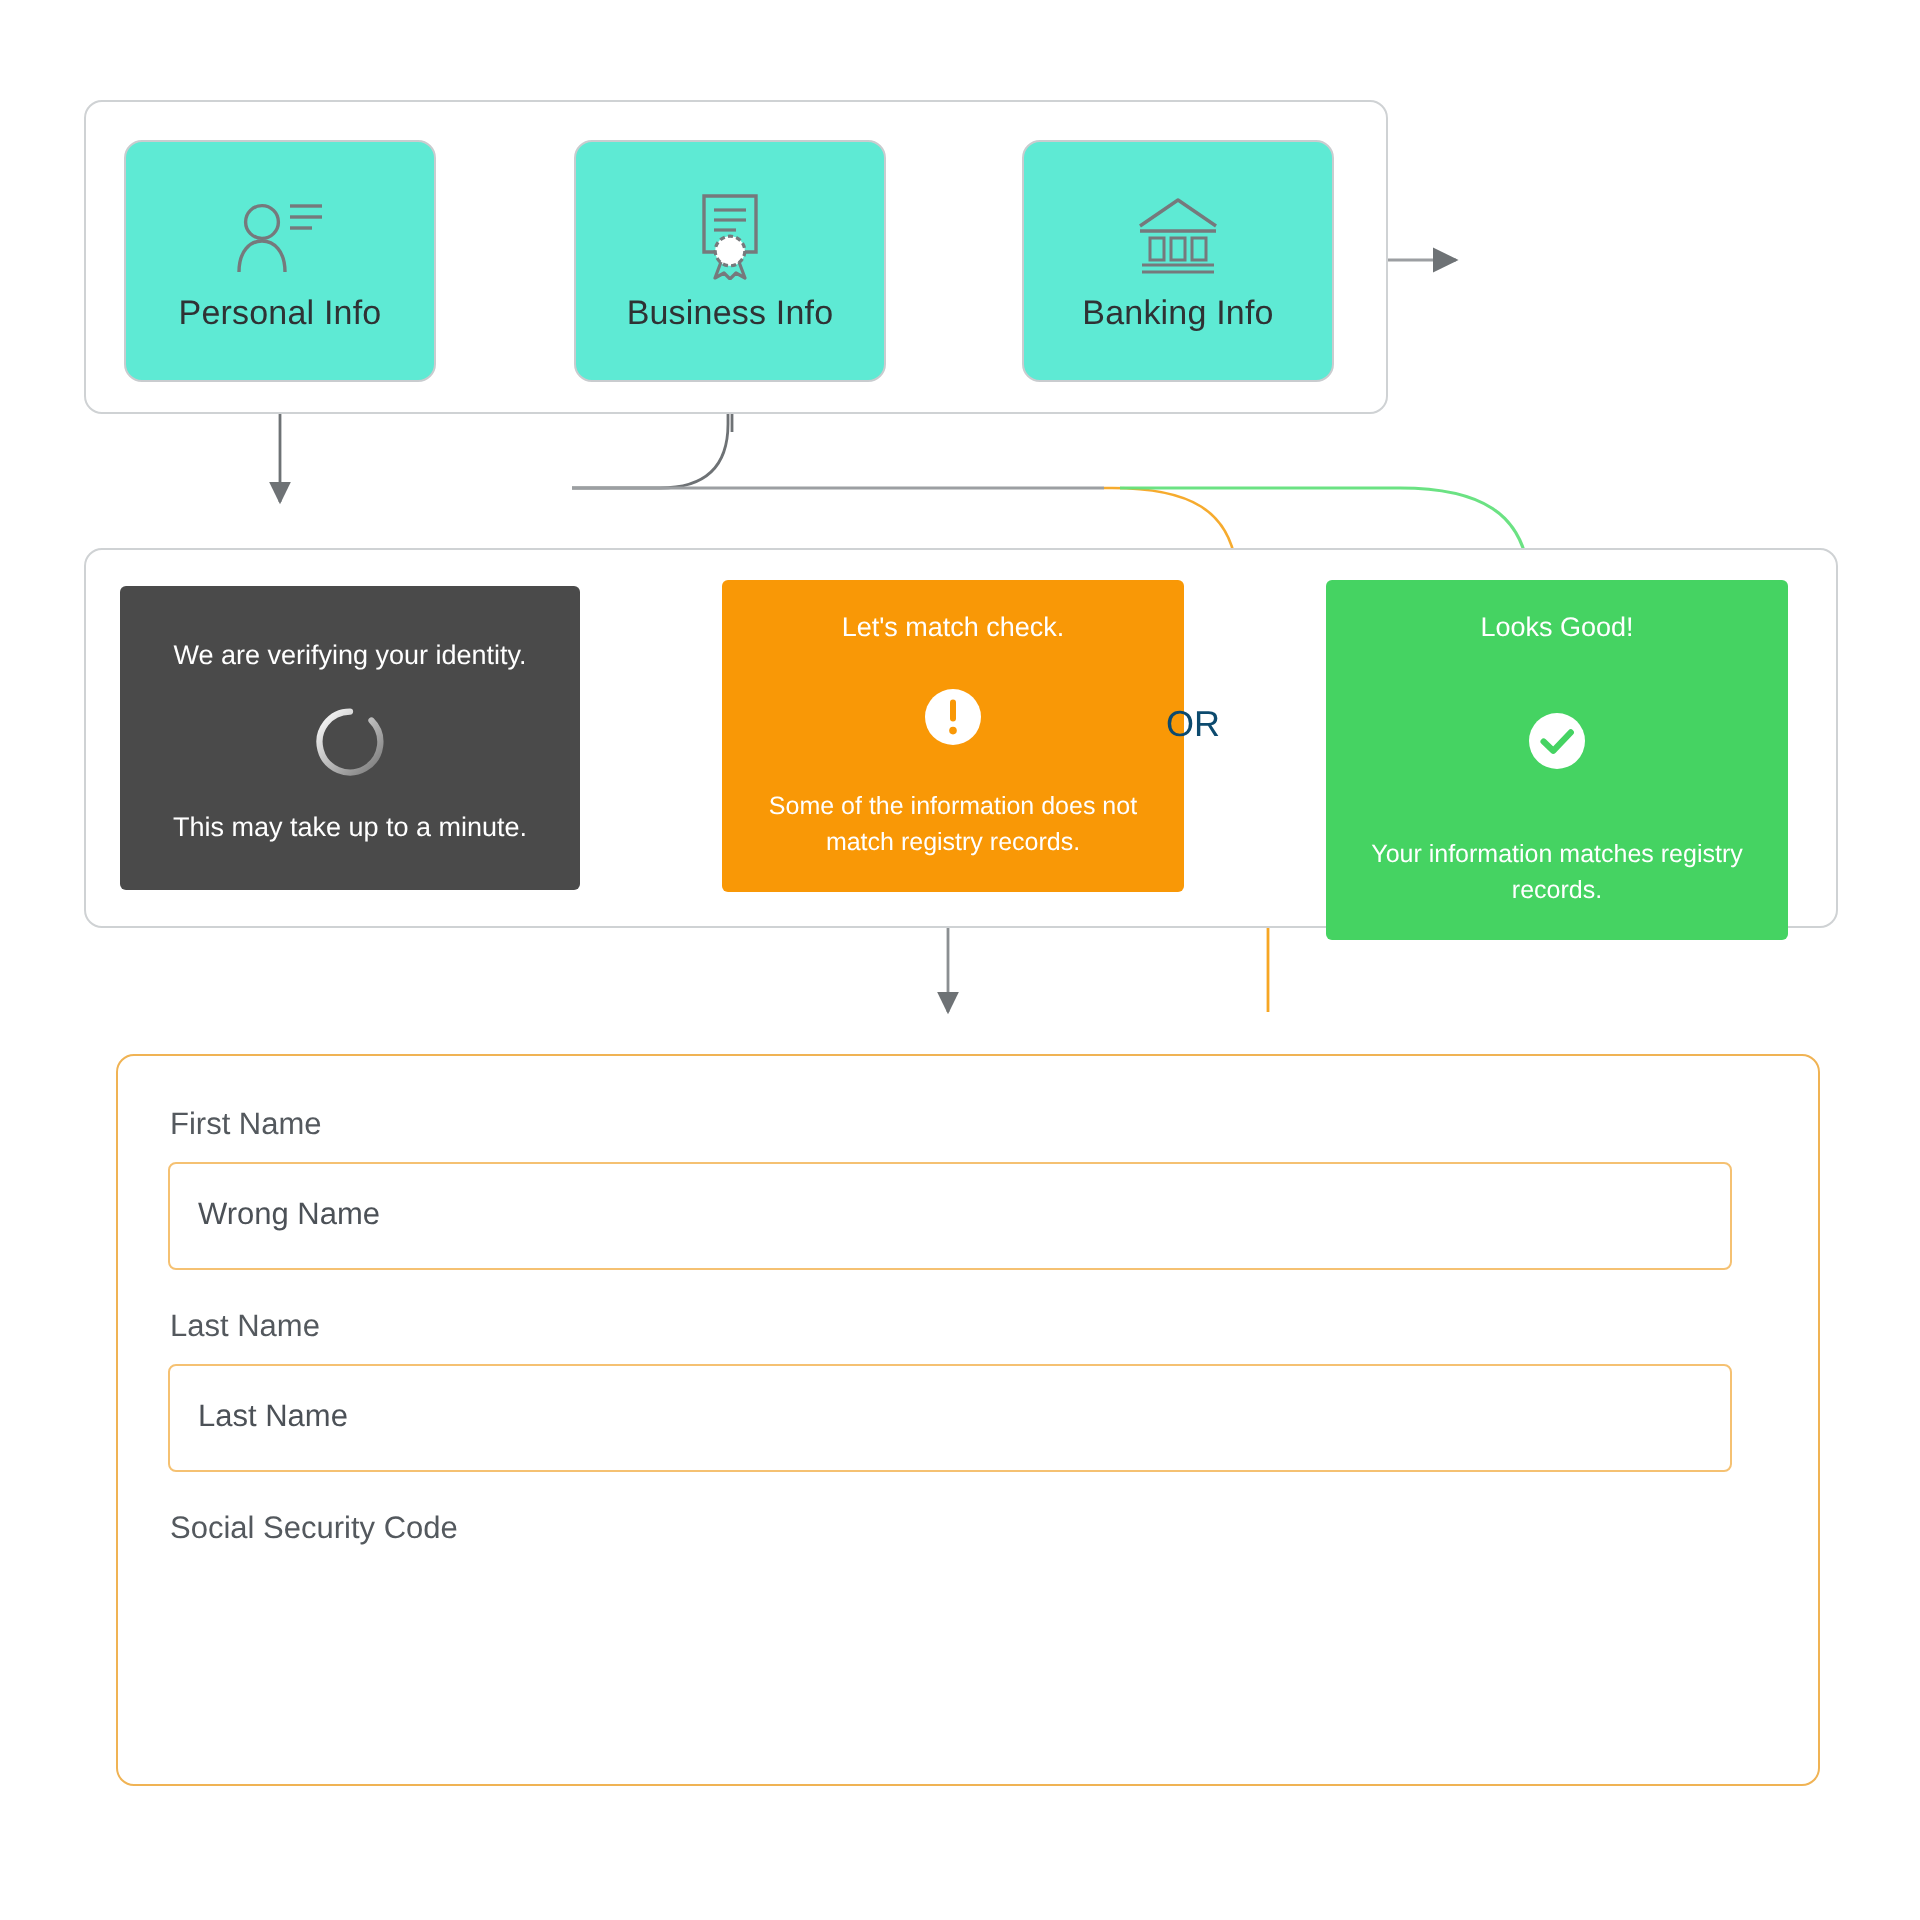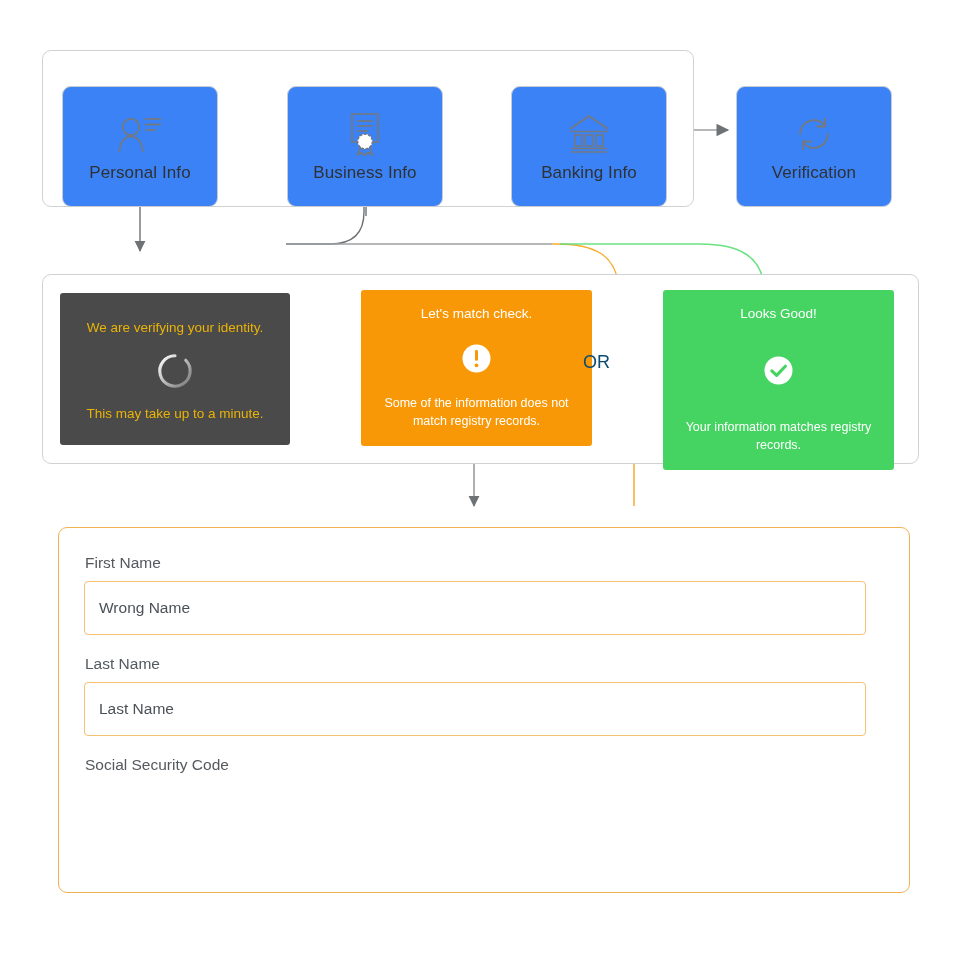--- a/index.html
+++ b/index.html
@@ -16,24 +16,24 @@
   #wires { position: absolute; left: 0; top: 0; width: 960px; height: 960px; pointer-events: none; }
 
   
   .steps-panel {
     position: absolute; left: 42px; top: 50px;
     width: 652px; height: 157px;
     border: 1px solid #cfd2d4; border-radius: 9px;
     background: #ffffff;
   }
   .step-card {
-    position: absolute; top: 86px;
+    position: absolute; top: 70px;
     width: 156px; height: 121px;
     border: 1px solid #c9cccf; border-radius: 9px;
-    background: #3b82f6;
+    background: #5eead4;
     display: flex; flex-direction: column;
     align-items: center; justify-content: center;
   }
   .step-card .ico { height: 46px; display: flex; align-items: center; justify-content: center; margin-bottom: 6px; }
   .step-card .lbl {
     font-size: 17px; color: #2f3234; letter-spacing: .1px;
   }
   #step-personal     { left: 62px; }
   #step-business     { left: 287px; }
   #step-banking      { left: 511px; }
@@ -54,21 +54,21 @@
     display: flex; flex-direction: column;
     align-items: center; justify-content: center;
   }
   #card-verifying {
     left: 60px; top: 293px;
     width: 230px; height: 152px;
     background: #4a4a4a;
     justify-content: space-between;
     padding: 26px 12px 22px;
   }
-  #card-verifying .t1, #card-verifying .t2 { font-size: 13.5px; line-height: 1.3; color: #eab308; }
+  #card-verifying .t1, #card-verifying .t2 { font-size: 13.5px; line-height: 1.3; color: #ffffff; }
   .spinner { width: 38px; height: 38px; }
 
   #card-warning {
     left: 361px; top: 290px;
     width: 231px; height: 156px;
     background: #F99806;
     padding: 16px 14px;
     justify-content: space-between;
   }
   #card-success {
@@ -183,31 +183,20 @@
         <line x1="13" y1="9" x2="29" y2="9" stroke="#76797c" stroke-width="1.6"></line>
         <line x1="13" y1="14" x2="29" y2="14" stroke="#76797c" stroke-width="1.6"></line>
         <line x1="13" y1="19" x2="24" y2="19" stroke="#76797c" stroke-width="1.6"></line>
         <circle cx="21" cy="29.5" r="7.4" fill="#ffffff" stroke="#76797c" stroke-width="1.6" stroke-dasharray="2.6 1.6"></circle>
         <path d="M16.5,35 L13.5,43 L18,40.5 L21,43.5 L24,40.5 L28.5,43 L25.5,35" fill="none" stroke="#76797c" stroke-width="1.6" stroke-linejoin="round"></path>
       </svg>
     </span>
     <span class="lbl">Business Info</span>
   </div>
 
-  <div class="step-card" id="step-verification">
-    <span class="ico">
-      <svg width="44" height="42" viewBox="0 0 44 42">
-        <path d="M8,21 A14,14 0 0 1 33,12.5" fill="none" stroke="#76797c" stroke-width="1.8" stroke-linecap="round"></path>
-        <path d="M36,21 A14,14 0 0 1 11,29.5" fill="none" stroke="#76797c" stroke-width="1.8" stroke-linecap="round"></path>
-        <path d="M33,5 L33,13.5 L24.5,13.5" fill="none" stroke="#76797c" stroke-width="1.8" stroke-linejoin="round"></path>
-        <path d="M11,37 L11,28.5 L19.5,28.5" fill="none" stroke="#76797c" stroke-width="1.8" stroke-linejoin="round"></path>
-      </svg>
-    </span>
-    <span class="lbl">Verification</span>
-  </div>
 
   <div class="status-panel"></div>
 
   <div class="status-card" id="card-verifying">
     <div class="t1">We are verifying your identity.</div>
     <span class="badge-ico">
       <svg class="spinner" viewBox="0 0 40 40">
         <path d="M20,4 A16,16 0 1 0 31.3,8.7" fill="none" stroke="url(#spinGrad)" stroke-width="3.3" stroke-linecap="round"></path>
       </svg>
     </span>

